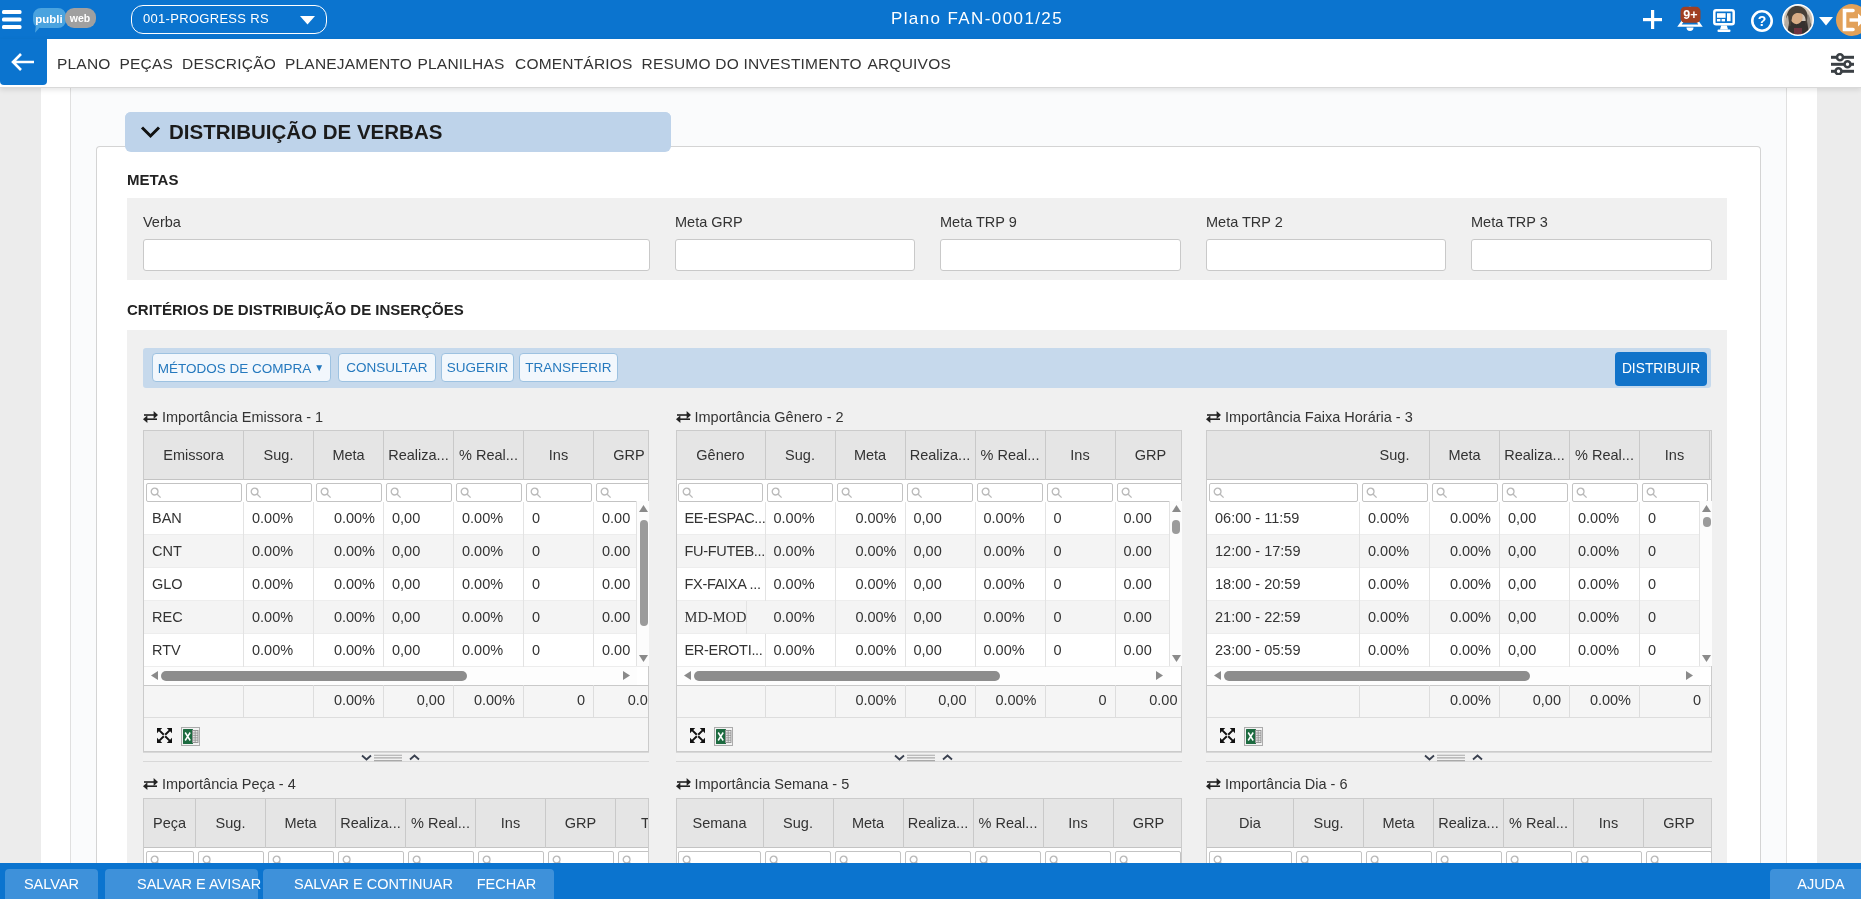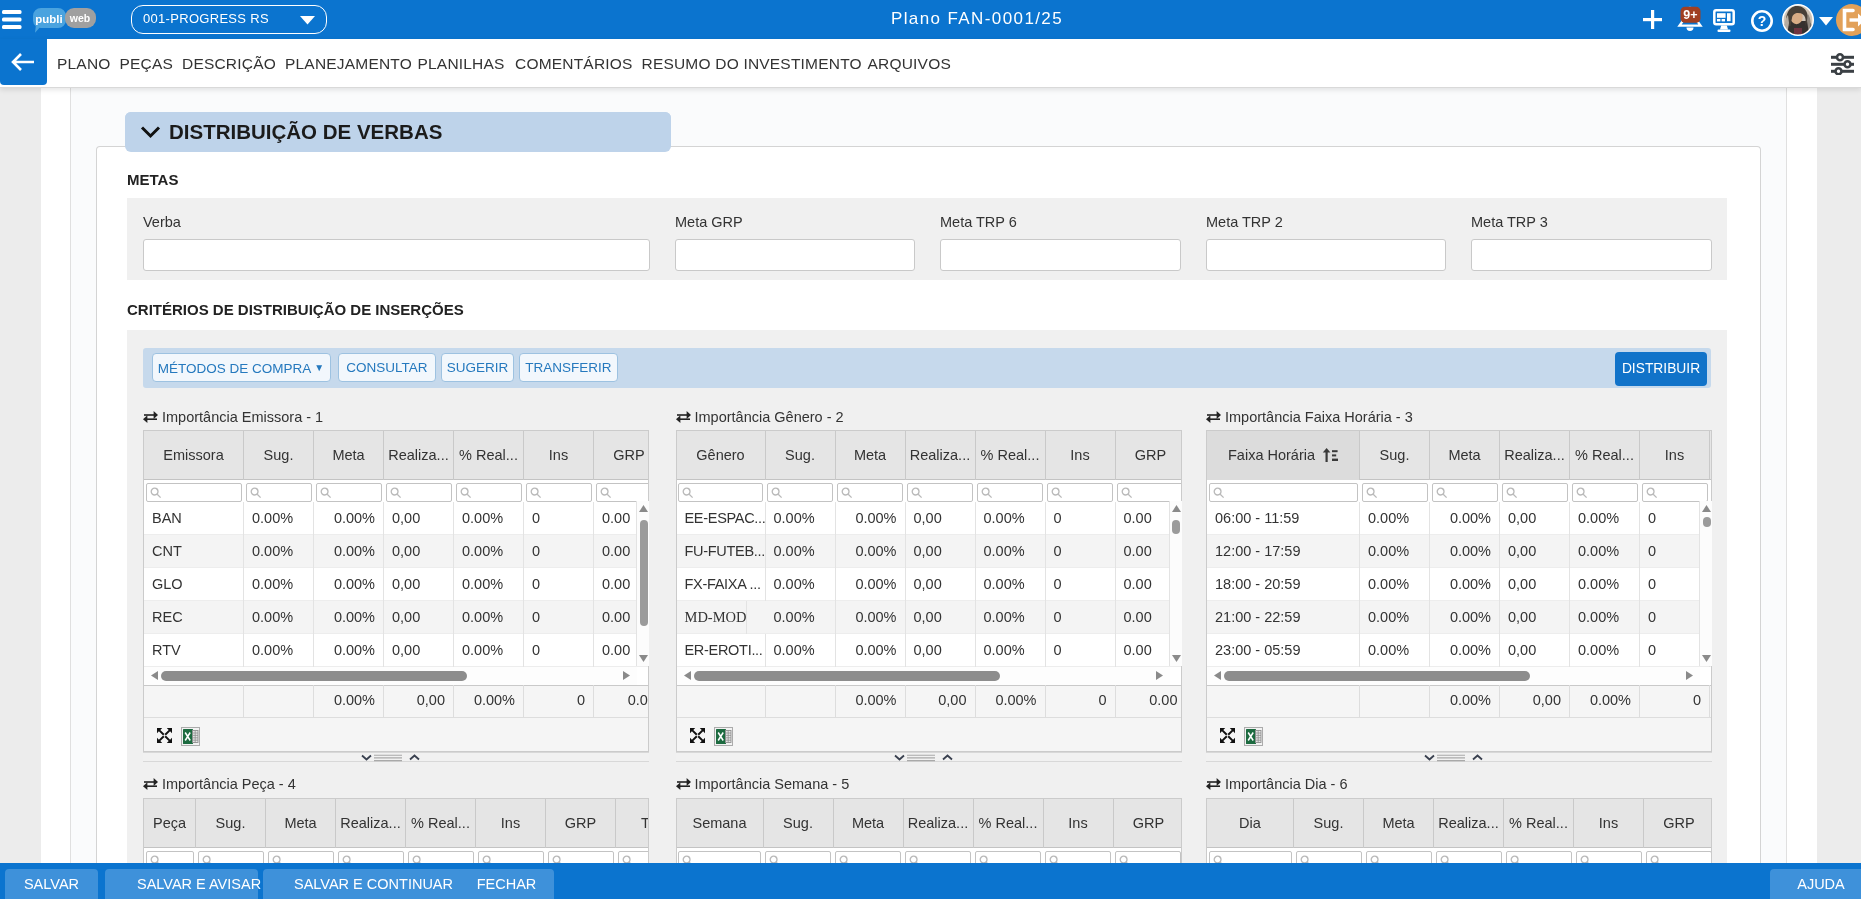--- a/index.html
+++ b/index.html
@@ -123,21 +123,21 @@
       <path d="M2 2.5 L10.5 11 L19 2.5" fill="none" stroke="#111" stroke-width="3"></path>
     </svg>
     <span style="position:absolute;left:44px;top:8px;font-size:20.5px;font-weight:bold;color:#1b1b1b;letter-spacing:0px">DISTRIBUIÇÃO DE VERBAS</span>
   </div>
 <div class="abs" style="left:127px;top:171px;font-size:15px;font-weight:bold;color:#222;">METAS</div>
 <div class="abs" style="left:127px;top:198px;width:1600px;height:82px;background:#f0f0f0;"></div>
 <div class="lbl" style="left:143px;top:214px;">Verba</div>
 <div class="inp" style="left:143px;top:239px;width:507px;"></div>
 <div class="lbl" style="left:675px;top:214px;">Meta GRP</div>
 <div class="inp" style="left:675px;top:239px;width:240px;"></div>
-<div class="lbl" style="left:940px;top:214px;">Meta TRP 6</div>
+<div class="lbl" style="left:940px;top:214px;">Meta TRP 9</div>
 <div class="inp" style="left:940px;top:239px;width:241px;"></div>
 <div class="lbl" style="left:1206px;top:214px;">Meta TRP 2</div>
 <div class="inp" style="left:1206px;top:239px;width:240px;"></div>
 <div class="lbl" style="left:1471px;top:214px;">Meta TRP 3</div>
 <div class="inp" style="left:1471px;top:239px;width:241px;"></div>
 <div class="abs" style="left:127px;top:301px;font-size:15px;font-weight:bold;color:#222;">CRITÉRIOS DE DISTRIBUIÇÃO DE INSERÇÕES</div>
 <div class="abs" style="left:127px;top:330px;width:1600px;height:569px;background:#f0f0f0;"></div>
 <div class="abs" style="left:143px;top:348px;width:1568px;height:40px;background:#c6d9ec;border-radius:3px;"></div>
 <div class="tbbtn" style="left:151.5px;top:352.5px;width:179px;">MÉTODOS DE COMPRA <span style="font-size:10px;vertical-align:2px">▼</span></div>
 <div class="tbbtn" style="left:338px;top:352.5px;width:98px;">CONSULTAR</div>
@@ -449,27 +449,20 @@
     </svg>
   </div>
 <div class="abs ttl" style="left:1206px;top:409px;"><svg width="15" height="14" viewBox="0 0 15 14" style="vertical-align:-2px;margin-right:4px">
       <path d="M1 4.2 h10.2 v1.6 H1 Z" fill="#222"></path>
       <path d="M10.6 1.1 L15 5 L10.6 8.9 Z" fill="#222"></path>
       <path d="M14 8.4 H3.8 v1.6 H14 Z" fill="#222"></path>
       <path d="M4.4 5.3 L0 9.2 L4.4 13.1 Z" fill="#222"></path>
     </svg>Importância Faixa Horária - 3</div>
 <div class="abs tblc" style="left:1206px;top:430px;width:506px;height:322px;">
     <div class="abs" style="left:0;top:0;width:506px;height:49px;background:#e5e5e5;border-bottom:1px solid #c3c3c3;"></div>
-    <div class="abs hcell" style="left:0px;top:0;width:153px;height:49px;background:#dcdcdc;border-right:1px solid #c9c9c9;">Faixa Horária<svg width="16" height="16" viewBox="0 0 16 16" style="vertical-align:-2.5px;margin-left:7px">
-        <path d="M4.6 15 V4" stroke="#3a3a3a" stroke-width="2.2"></path>
-        <path d="M0.8 5.4 L4.6 1 L8.4 5.4 Z" fill="#3a3a3a"></path>
-        <rect x="10" y="3.2" width="5.6" height="2" fill="#3a3a3a"></rect>
-        <rect x="10" y="7.4" width="4.2" height="2" fill="#3a3a3a"></rect>
-        <rect x="10" y="11.6" width="6" height="2.4" fill="#3a3a3a"></rect>
-      </svg></div>
     <div class="abs hcell" style="left:153px;top:0;width:70px;height:49px;border-right:1px solid #c9c9c9;">Sug.</div>
     <div class="abs hcell" style="left:223px;top:0;width:70px;height:49px;border-right:1px solid #c9c9c9;">Meta</div>
     <div class="abs hcell" style="left:293px;top:0;width:70px;height:49px;border-right:1px solid #c9c9c9;">Realiza...</div>
     <div class="abs hcell" style="left:363px;top:0;width:70px;height:49px;border-right:1px solid #c9c9c9;">% Real...</div>
     <div class="abs hcell" style="left:433px;top:0;width:70px;height:49px;border-right:1px solid #c9c9c9;">Ins</div>
     <div class="abs hcell" style="left:503px;top:0;width:70px;height:49px;">GRP</div>
     <div class="abs" style="left:1.5px;top:51.5px;width:149px;height:19px;background:#fff;border:1px solid #c3c3c3;border-radius:2px;">
       <svg width="12" height="12" viewBox="0 0 12 12" style="position:absolute;left:3px;top:3px">
         <circle cx="4.6" cy="4.6" r="3.4" fill="none" stroke="#b9b9b9" stroke-width="1.3"></circle>
         <path d="M7.2 7.2 L10.6 10.6" stroke="#b9b9b9" stroke-width="1.3"></path>

